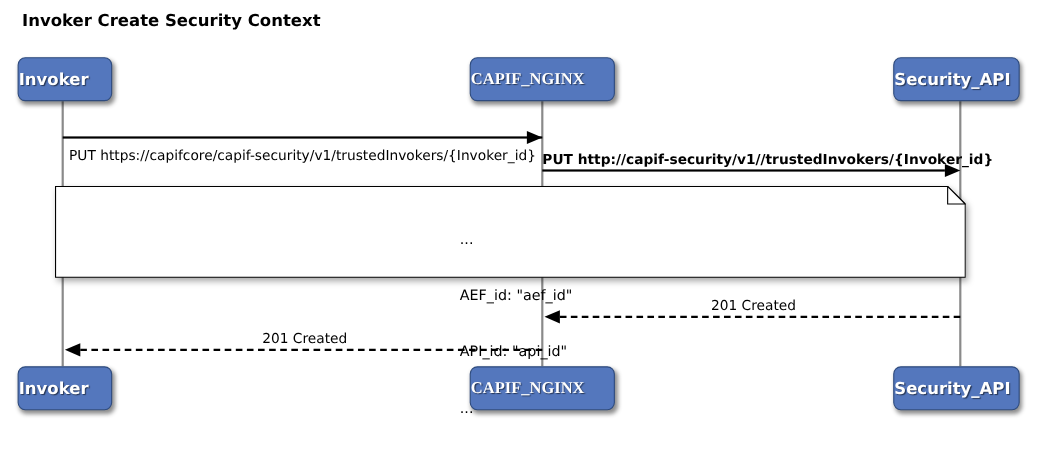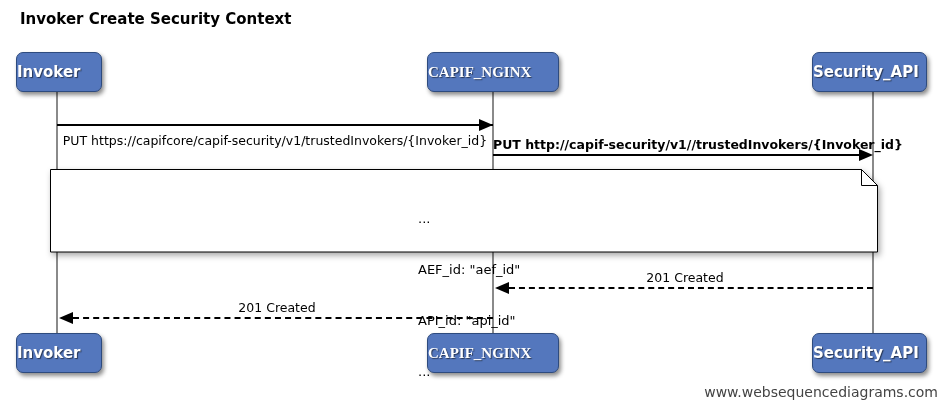--- a/index.html
+++ b/index.html
@@ -135,15 +135,14 @@
   <div class="actor invoker bottom-row">
     <span>Invoker</span>
   </div>
   <div class="actor capif bottom-row">
     <span>CAPIF_NGINX</span>
   </div>
   <div class="actor security bottom-row">
     <span>Security_API</span>
   </div>
 
-  <div class="footer">www.websequencediagrams.com</div>
 
 </div>
 
 </body></html>

